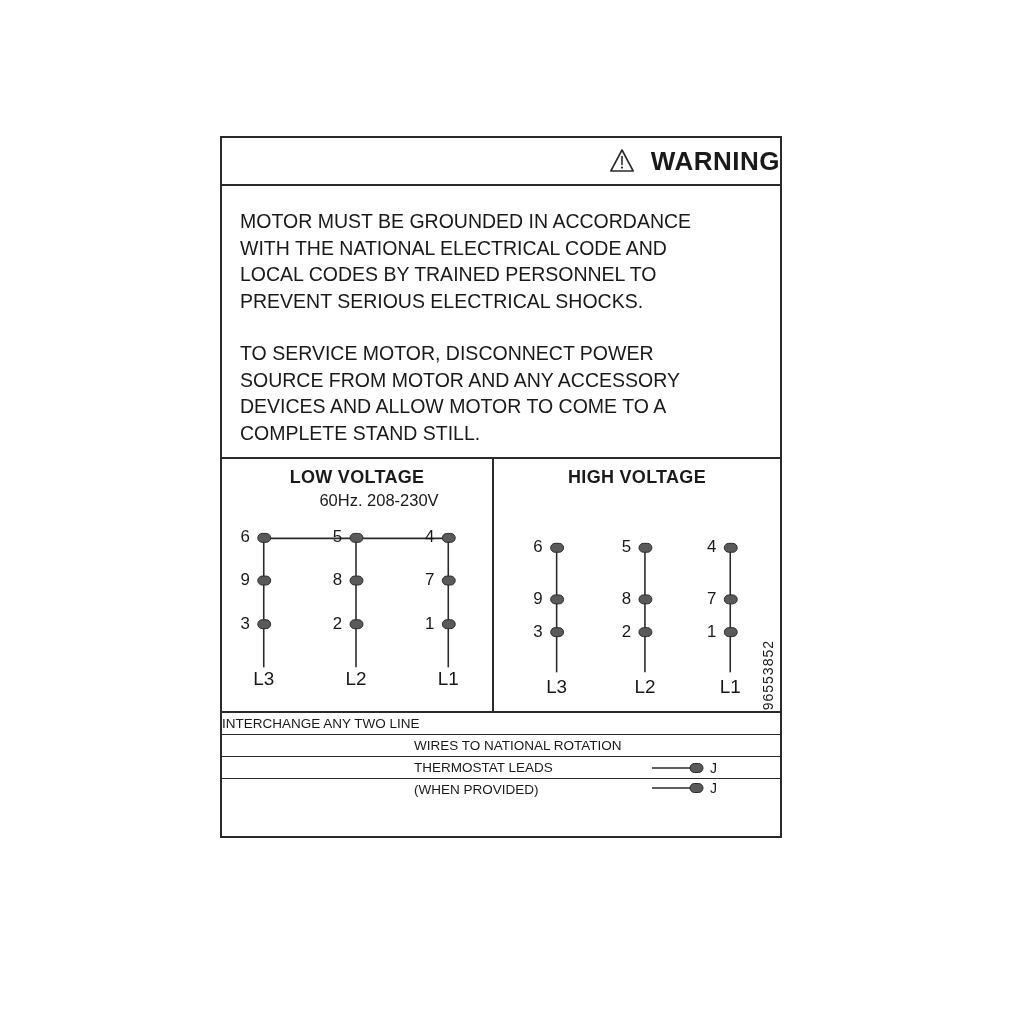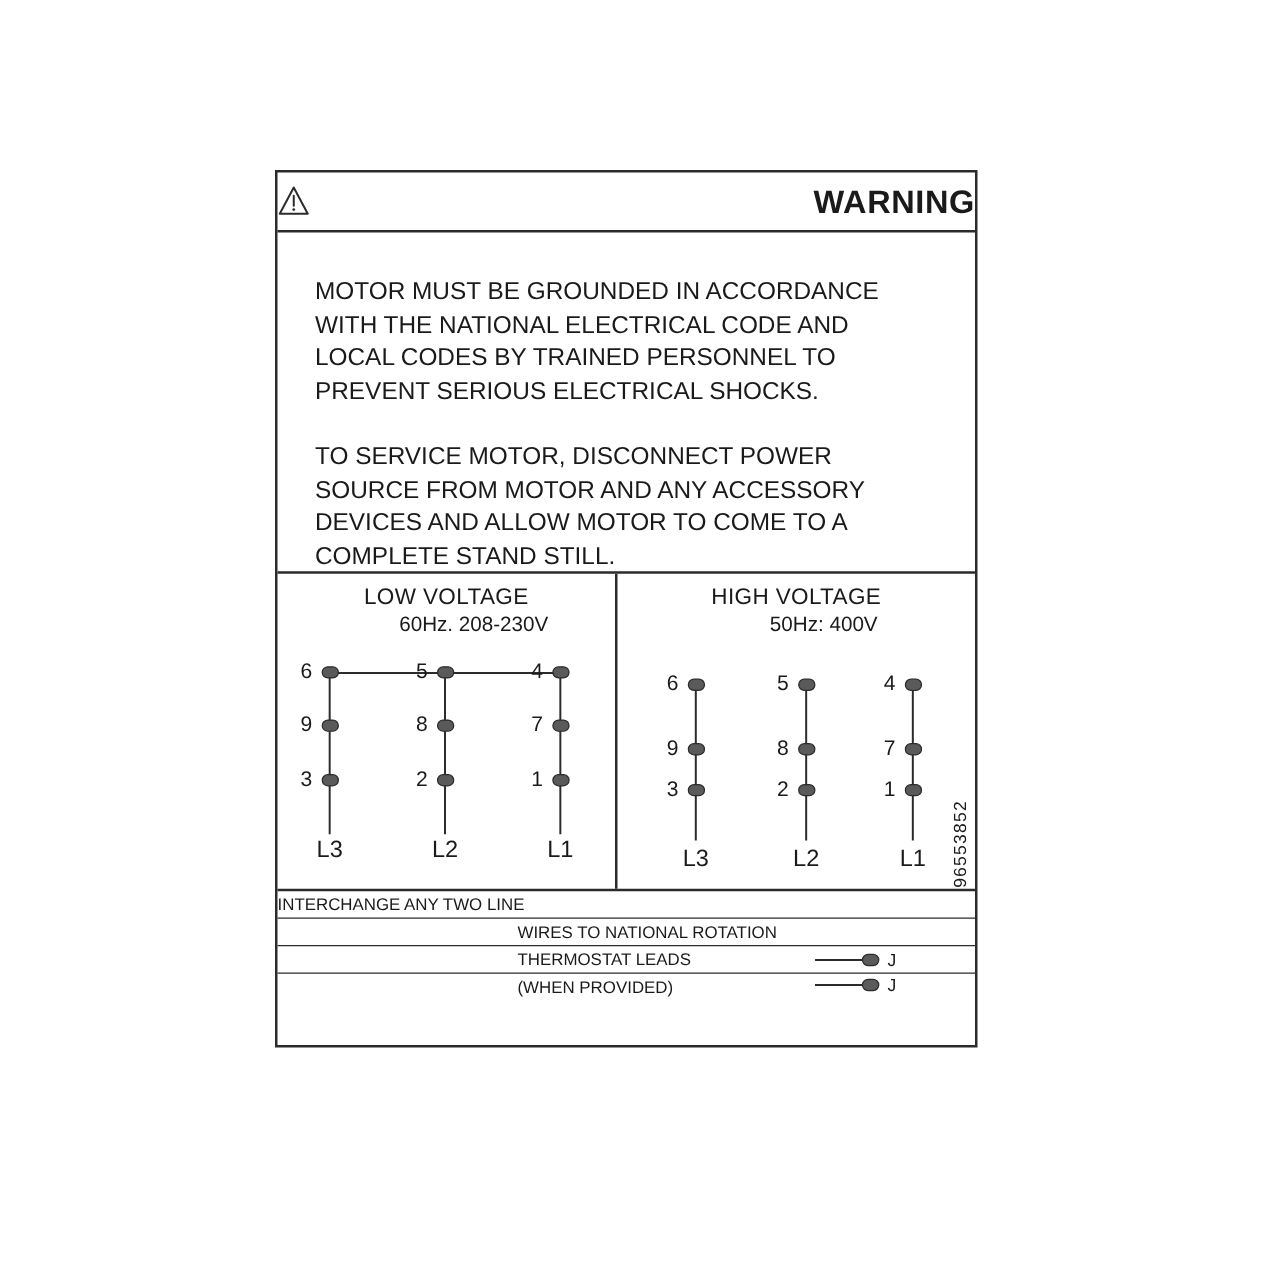--- a/index.html
+++ b/index.html
@@ -30,21 +30,21 @@
   
   .header {
     position: absolute;
     left: 0; top: 0;
     width: 100%;
     height: 48px;
     border-bottom: 2px solid #2b2b2b;
     box-sizing: border-box;
     display: flex;
     align-items: center;
-    justify-content: space-between;
+    justify-content: flex-end;
   }
   .warn-tri {
     width: 26px;
     height: 26px;
     margin-right: 16px;
     flex: none;
   }
   .header-title {
     font-size: 26px;
     font-weight: bold;
@@ -57,21 +57,21 @@
     top: 48px;
     width: 100%;
     height: 273px;
     box-sizing: border-box;
     padding: 22px 24px 0 18px;
     border-bottom: 2px solid #2b2b2b;
   }
   .para {
     font-size: 19.5px;
     line-height: 26.5px;
-    margin: 12px;
+    margin: 0;
     white-space: pre-line;
   }
   .para + .para { margin-top: 26px; }
 
   
   .diagrams {
     position: absolute;
     left: 0;
     top: 321px;
     width: 100%;
@@ -90,20 +90,21 @@
   .dia-right {
     position: relative;
     flex: 1;
     height: 100%;
   }
   .dia-title {
     text-align: center;
     font-size: 18px;
     margin-top: 8px;
     letter-spacing: 0.3px;
+    font-weight: bold;
   }
   .dia-sub {
     text-align: center;
     font-size: 16.5px;
     margin-top: 3px;
     padding-left: 44px;
   }
   .canvas {
     position: absolute;
     left: 0;
@@ -226,21 +227,20 @@
           <text x="214" y="171" text-anchor="end" font-family="Liberation Sans, sans-serif" font-size="17" fill="#1a1a1a">1</text>
 
           <text x="42" y="228" text-anchor="middle" font-family="Liberation Sans, sans-serif" font-size="19" fill="#1a1a1a">L3</text>
           <text x="135" y="228" text-anchor="middle" font-family="Liberation Sans, sans-serif" font-size="19" fill="#1a1a1a">L2</text>
           <text x="228" y="228" text-anchor="middle" font-family="Liberation Sans, sans-serif" font-size="19" fill="#1a1a1a">L1</text>
         </svg>
       </div>
 
       <div class="dia-right">
         <div class="dia-title">HIGH VOLTAGE</div>
-        <div class="dia-sub">50Hz: 400V</div>
 
         <svg class="canvas" viewBox="0 0 286 254">
 
           <line x1="62" y1="90" x2="62" y2="215" stroke="#2b2b2b" stroke-width="1.6"></line>
           <line x1="151" y1="90" x2="151" y2="215" stroke="#2b2b2b" stroke-width="1.6"></line>
           <line x1="237" y1="90" x2="237" y2="215" stroke="#2b2b2b" stroke-width="1.6"></line>
 
           <rect x="56" y="85" width="13" height="9" rx="4.5" fill="#5a5a5a" stroke="#2b2b2b" stroke-width="1"></rect>
           <rect x="145" y="85" width="13" height="9" rx="4.5" fill="#5a5a5a" stroke="#2b2b2b" stroke-width="1"></rect>
           <rect x="231" y="85" width="13" height="9" rx="4.5" fill="#5a5a5a" stroke="#2b2b2b" stroke-width="1"></rect>

